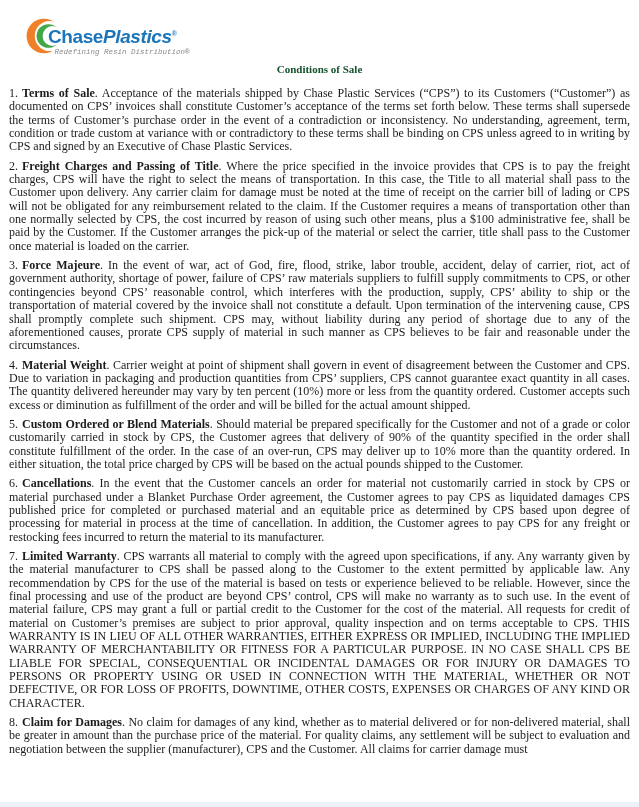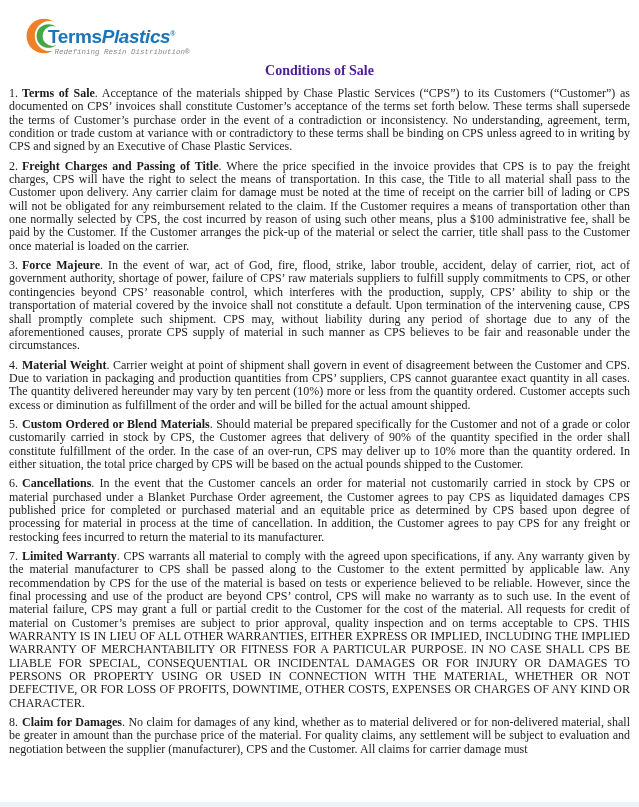--- a/index.html
+++ b/index.html
@@ -33,21 +33,21 @@
     font-size:7.5px;
     color:#8a8a8a;
     white-space:nowrap;
   }
 
   
   h1.doc-title{
     position:absolute;left:0;right:0;top:63px;
     margin:0;text-align:center;
     font-family:"Liberation Serif",serif;
-    font-size:14px;font-weight:bold;color:#4c1d95;
+    font-size:11px;font-weight:bold;color:#14532d;
   }
 
   
   .content{
     position:absolute;left:9px;right:9px;top:87px;
   }
   p.section{
     margin:0 0 6px 0;
     font-size:12px;
     line-height:13.35px;
@@ -74,21 +74,21 @@
 
 <div class="page">
 
   <div class="logo">
     <svg class="swoosh" viewBox="0 0 46 44" aria-hidden="true">
       <circle cx="24" cy="22" r="19" fill="#f07f28"></circle>
       <circle cx="30.5" cy="22" r="16.5" fill="#ffffff"></circle>
       <circle cx="29" cy="22" r="13" fill="#43a648"></circle>
       <circle cx="33.5" cy="22" r="11" fill="#ffffff"></circle>
     </svg>
-    <div class="brand"><span class="chase">Terms</span><span class="plastics">Plastics</span><span class="reg">®</span></div>
+    <div class="brand"><span class="chase">Chase</span><span class="plastics">Plastics</span><span class="reg">®</span></div>
     <div class="tagline">Redefining Resin Distribution®</div>
   </div>
 
   <h1 class="doc-title">Conditions of Sale</h1>
 
   <div class="content" id="sections">
   <p class="section"><span class="num">1.</span><b class="heading">Terms of Sale</b><span class="sep">. </span><span class="body-text">Acceptance of the materials shipped by Chase Plastic Services (“CPS”) to its Customers (“Customer”) as documented on CPS’ invoices shall constitute Customer’s acceptance of the terms set forth below. These terms shall supersede the terms of Customer’s purchase order in the event of a contradiction or inconsistency. No understanding, agreement, term, condition or trade custom at variance with or contradictory to these terms shall be binding on CPS unless agreed to in writing by CPS and signed by an Executive of Chase Plastic Services.</span></p>
 
   <p class="section"><span class="num">2.</span><b class="heading">Freight Charges and Passing of Title</b><span class="sep">. </span><span class="body-text">Where the price specified in the invoice provides that CPS is to pay the freight charges, CPS will have the right to select the means of transportation. In this case, the Title to all material shall pass to the Customer upon delivery. Any carrier claim for damage must be noted at the time of receipt on the carrier bill of lading or CPS will not be obligated for any reimbursement related to the claim. If the Customer requires a means of transportation other than one normally selected by CPS, the cost incurred by reason of using such other means, plus a $100 administrative fee, shall be paid by the Customer. If the Customer arranges the pick-up of the material or select the carrier, title shall pass to the Customer once material is loaded on the carrier.</span></p>
 

